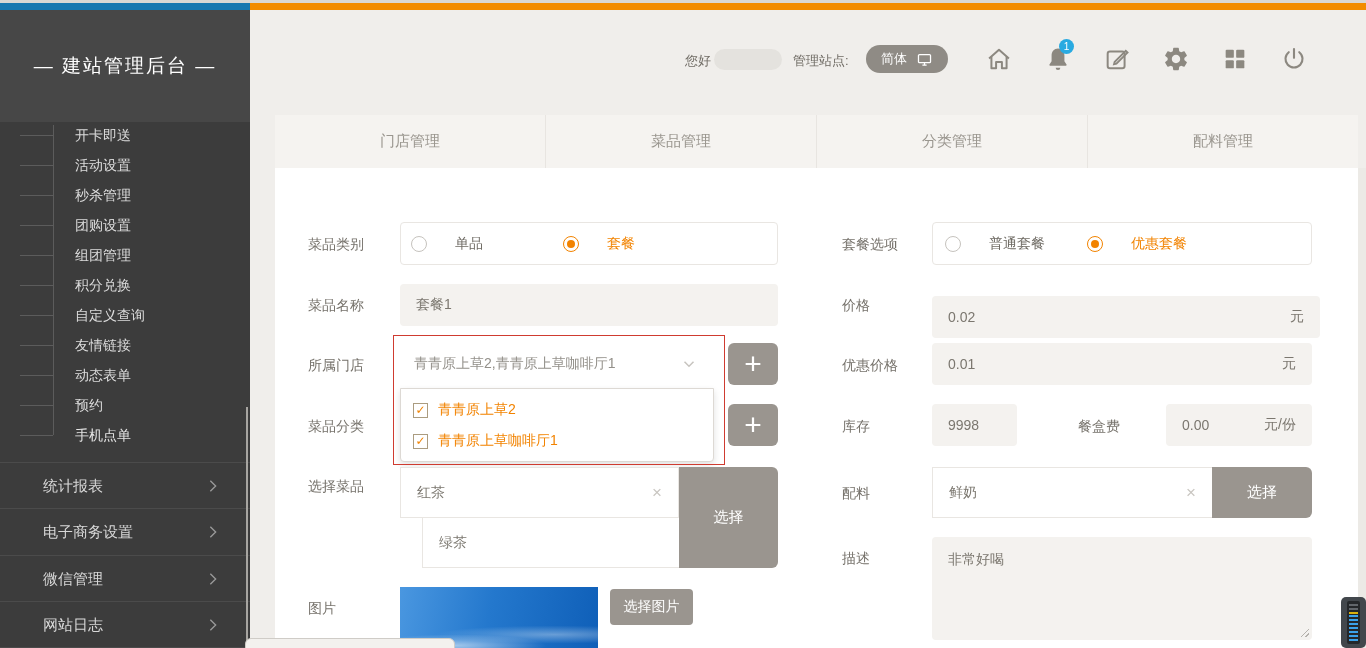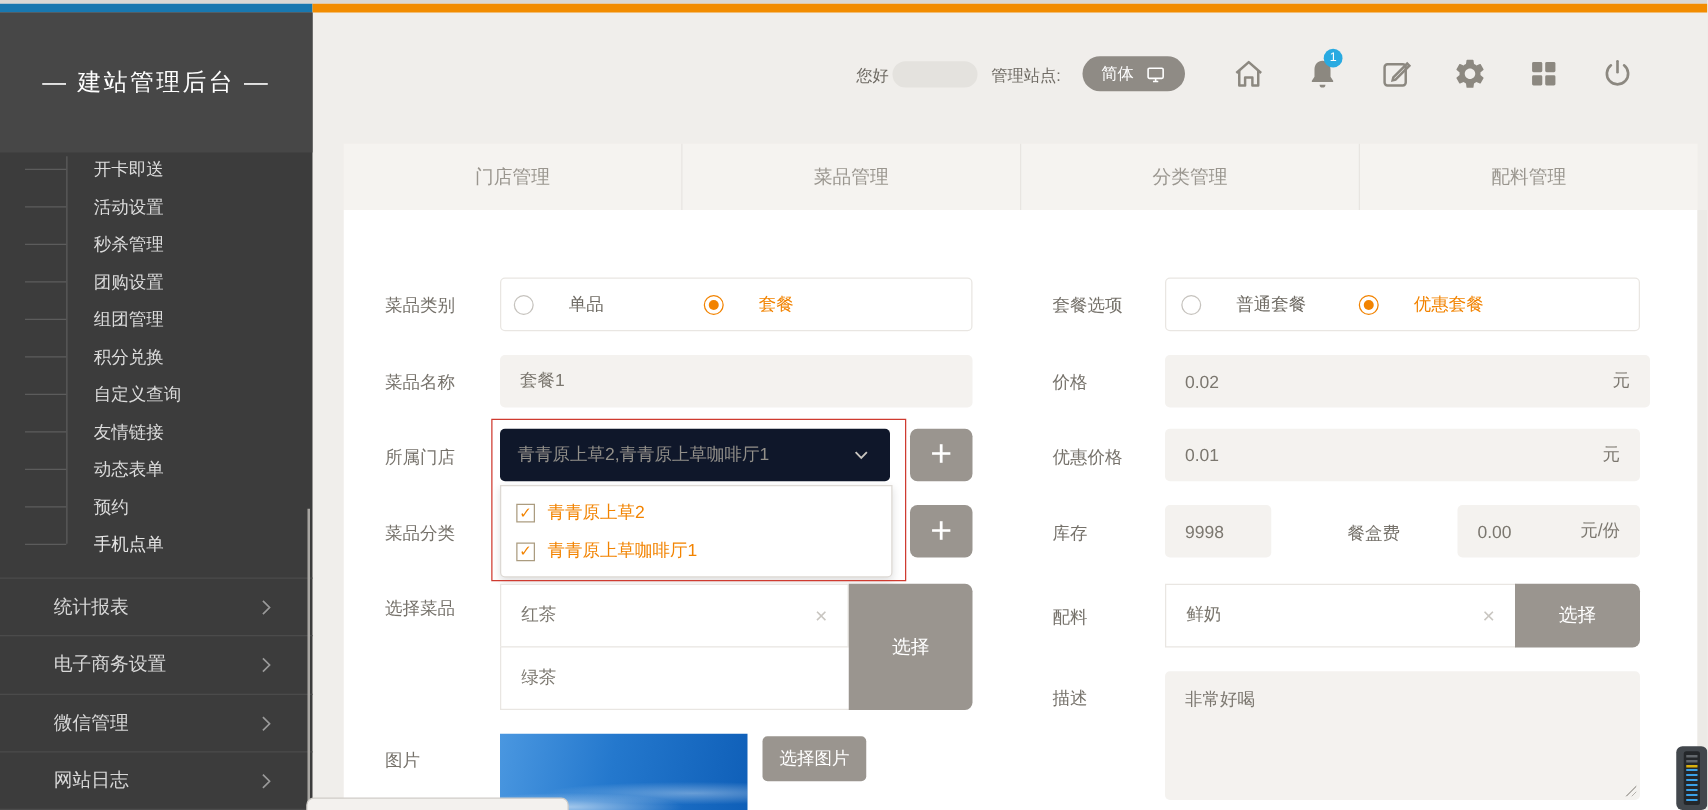--- a/index.html
+++ b/index.html
@@ -54,29 +54,29 @@
   .xicon{margin-left:auto;color:#c9c6c1;font-size:17px;cursor:pointer;line-height:1;}
   .rc{width:16px;height:16px;border-radius:50%;border:1px solid #c6c3be;background:#fff;box-sizing:border-box;
       display:inline-block;position:relative;flex:none;cursor:pointer;}
   .rc.on{border-color:#f28300;}
   .rc.on::after{content:"";position:absolute;left:3px;top:3px;width:8px;height:8px;border-radius:50%;background:#f28300;}
   .rlabel{font-size:14px;color:#6f6b64;margin-left:8px;}
   .rlabel.on{color:#f28300;}
   .radio-opt{display:flex;align-items:center;cursor:pointer;gap:20px;}
   .plusbtn{background:#9a958f;color:#fff;border-radius:6px;display:flex;align-items:center;justify-content:center;
            font-size:30px;font-weight:300;cursor:pointer;line-height:1;}
-  .select{background:#0f172a;border-radius:4px;display:flex;align-items:center;padding:0 14px;
+  .select{background:#ffffff;border-radius:4px;display:flex;align-items:center;padding:0 14px;
           font-size:14px;color:#93908a;box-sizing:border-box;cursor:pointer;}
   .redbox{border:1px solid #cf3b30;pointer-events:none;}
   .ddpanel{background:#fff;border:1px solid #ddd9d4;border-radius:0 0 4px 4px;box-shadow:0 3px 7px rgba(0,0,0,.12);}
   .dditem{position:absolute;left:12px;display:flex;align-items:center;cursor:pointer;}
   .cb{width:15px;height:15px;border:1px solid #ab9c80;background:#fff;display:flex;align-items:center;
       justify-content:center;color:#f28300;font-size:12px;font-weight:bold;flex:none;box-sizing:border-box;}
   .ddlabel{margin-left:10px;font-size:14px;color:#f28300;}
-  .dishrow{background:#fff;border:1px solid #e9e6e2;box-sizing:border-box;display:flex;align-items:flex-end;
+  .dishrow{background:#fff;border:1px solid #e9e6e2;box-sizing:border-box;display:flex;align-items:center;
            padding:16px 16px;font-size:14px;color:#7b776f;}
   .dish-img{background:
       radial-gradient(130px 16px at 28% 96%, rgba(255,255,255,.55), rgba(255,255,255,0) 70%),
       radial-gradient(170px 13px at 78% 78%, rgba(255,255,255,.35), rgba(255,255,255,0) 70%),
       linear-gradient(100deg,#4a97e0 0%, #2478cd 45%, #0f5fb8 100%);}
   .txtarea{background:#f4f2ef;border-radius:4px;font-size:14px;color:#7b776f;box-sizing:border-box;
            padding:14px 16px;cursor:text;}
   .resize-h{position:absolute;right:3px;bottom:3px;width:10px;height:10px;
             background:linear-gradient(315deg,transparent 0 2px,#b5b2ad 2px 3px,transparent 3px 5px,#b5b2ad 5px 6px,transparent 6px);}
 
@@ -248,21 +248,21 @@
       <span class="ddlabel">青青原上草咖啡厅1</span>
     </div>
   </div>
   <div class="abs redbox" style="left:393px;top:335px;width:330px;height:128px"></div>
 
   <div class="abs flabel" style="left:308px;top:478px">选择菜品</div>
   <div class="abs dishrow" style="left:400px;top:467px;width:279px;height:51px">
     <span>红茶</span>
     <span class="xicon">×</span>
   </div>
-  <div class="abs dishrow" style="left:400px;top:517px;width:315px;height:51px">
+  <div class="abs dishrow" style="left:422px;top:517px;width:315px;height:51px">
     <span>绿茶</span>
     <span class="xicon">×</span>
   </div>
   <div class="abs gbtn" style="left:679px;top:467px;width:99px;height:101px;border-radius:0 6px 6px 0;font-size:15px">
     <span>选择</span>
   </div>
 
   <div class="abs flabel" style="left:308px;top:600px">图片</div>
   <div class="abs dish-img" style="left:400px;top:587px;width:198px;height:61px"></div>
   <div class="abs gbtn" style="left:610px;top:589px;width:83px;height:36px">
@@ -275,21 +275,21 @@
       <span class="rc"></span>
       <span class="rlabel">普通套餐</span>
     </span>
     <span class="radio-opt" style="margin-left:42px">
       <span class="rc on"></span>
       <span class="rlabel on">优惠套餐</span>
     </span>
   </div>
 
   <div class="abs flabel" style="left:842px;top:297px">价格</div>
-  <div class="abs ig" style="left:932px;top:284px;width:388px;height:42px">
+  <div class="abs ig" style="left:932px;top:296px;width:388px;height:42px">
     <span>0.02</span>
     <span class="unit">元</span>
   </div>
 
   <div class="abs flabel" style="left:842px;top:357px">优惠价格</div>
   <div class="abs ig" style="left:932px;top:343px;width:380px;height:42px">
     <span>0.01</span>
     <span class="unit">元</span>
   </div>
 

